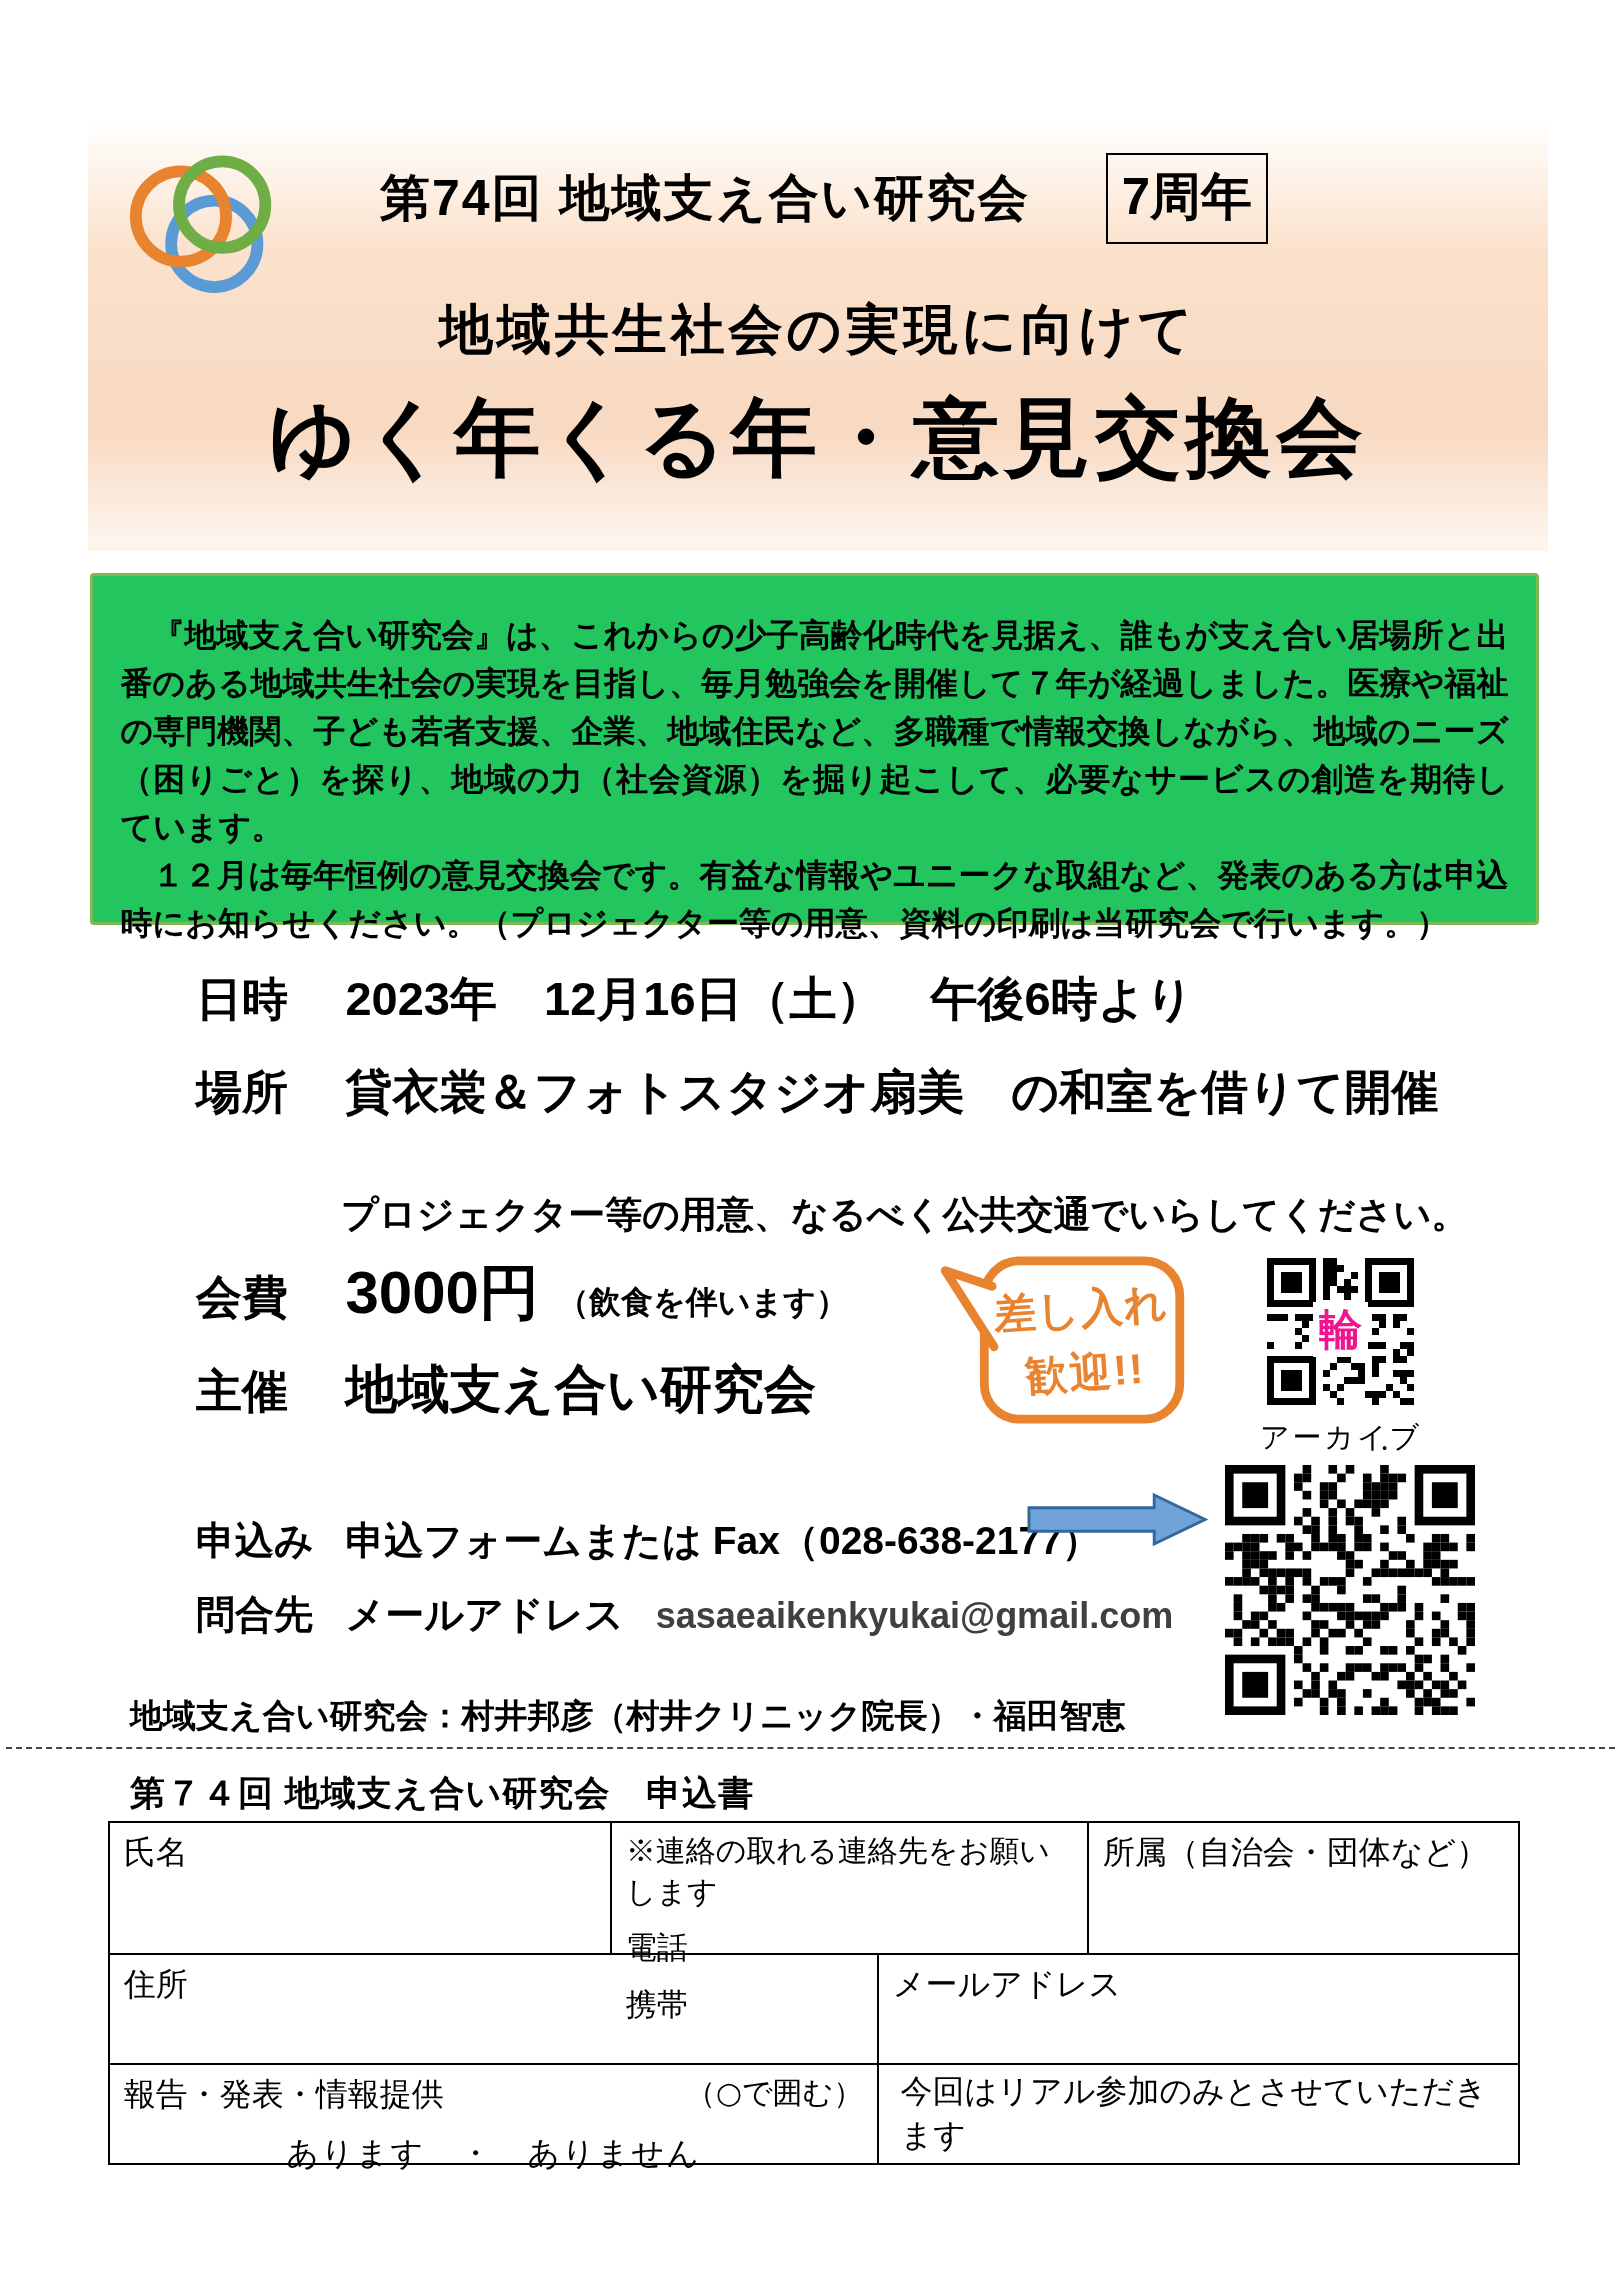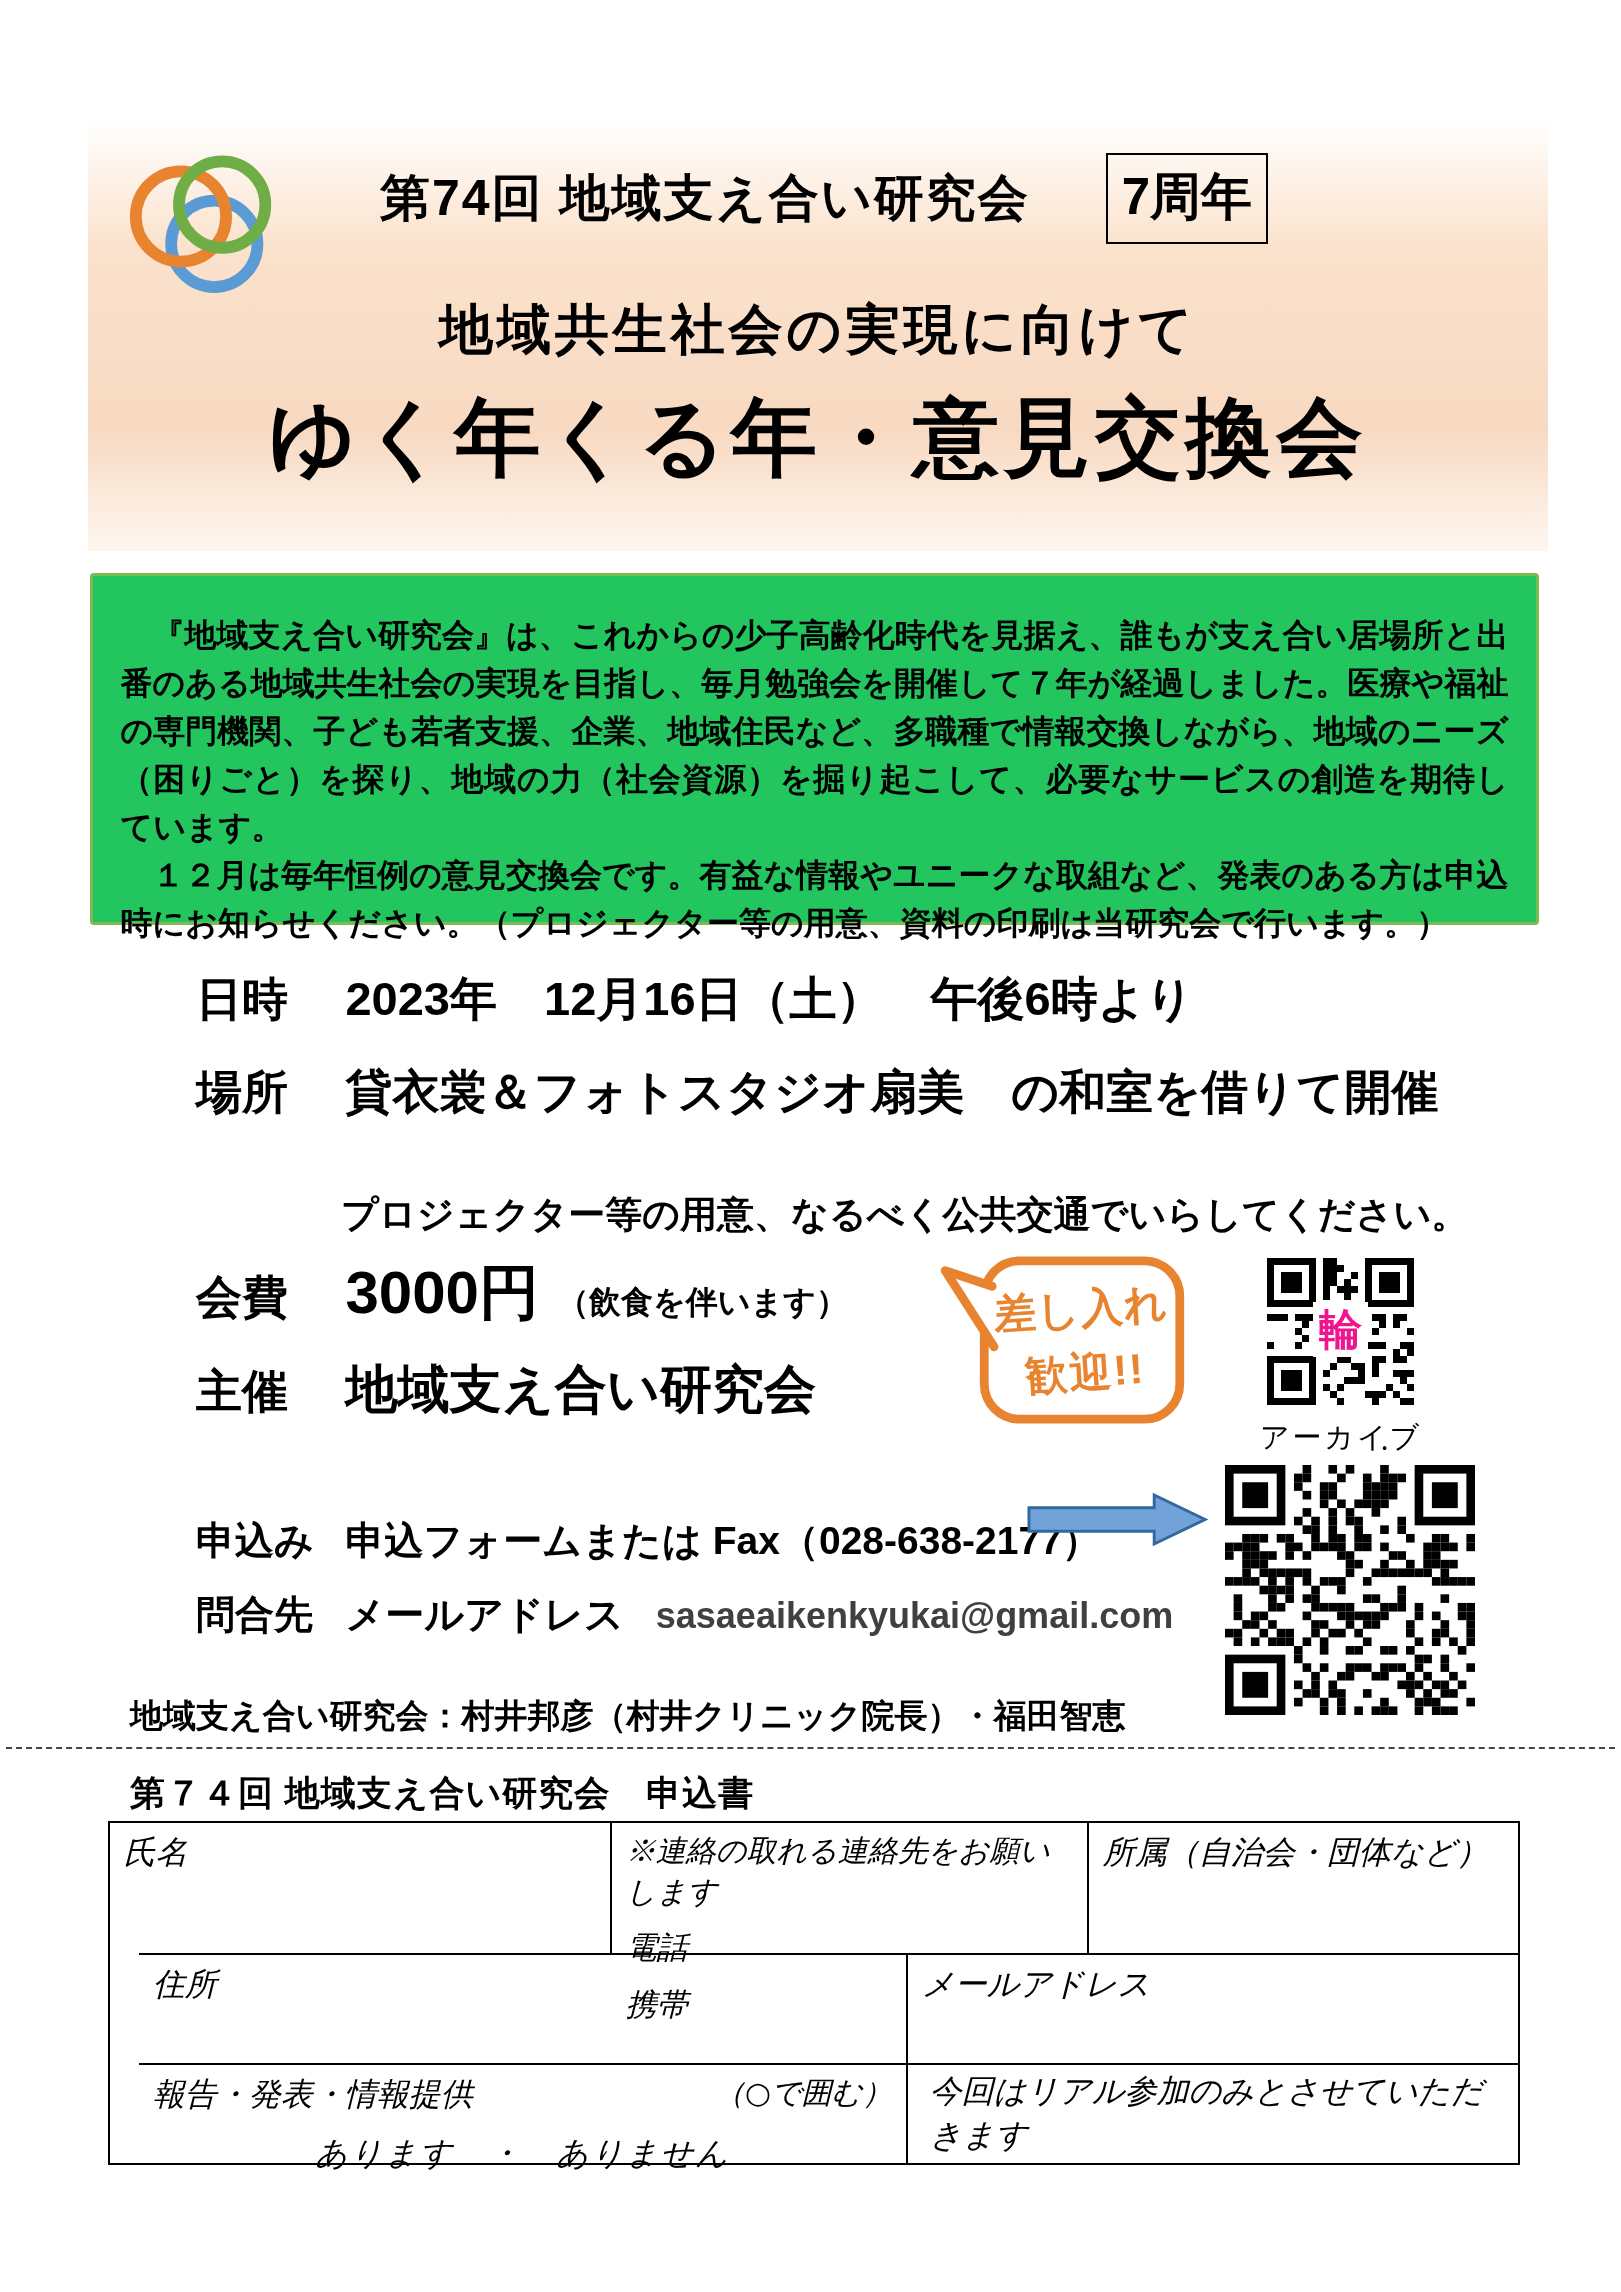--- a/index.html
+++ b/index.html
@@ -65,25 +65,25 @@
   
   #apply-arrow{left:1027px;top:1492px;}
 
   
   #members-line{left:130px;top:1694px;font-size:33px;font-weight:bold;}
   #dashed-sep{left:5.9px;top:1747px;width:1609px;border-top:2px dashed #444;height:0;}
   #form-title{left:130px;top:1770px;font-size:35px;font-weight:bold;
     border-bottom:2.9px solid #000;padding-bottom:4.9px;letter-spacing:1px;}
 
   #form-table{left:108px;top:1821px;width:1408px;border:2.9px solid #000;background:#fff;
-    font-family:"DejaVu Serif",serif;font-size:32px;font-style:italic;}
+    font-family:"DejaVu Serif",serif;font-size:32px;}
   .t-row{display:flex;box-sizing:border-box;}
   .t-cell{box-sizing:border-box;padding:7.8px 13.7px;position:relative;}
   .vline{border-left:2px solid #000;}
-  .hline{border-top:2.9px solid #000;margin-left:29px;}
+  .hline{border-top:2.9px solid #000;}
   #row1{height:130px;}
   #row2{height:110px;}
   #row3{height:100px;}
   #cell-name{width:500px;}
   #cell-contact{width:477px;font-size:30px;}
   #cell-contact .sub{margin-top:14.7px;font-size:31px;}
   #cell-aff{flex:1;}
   #cell-address{width:767px;}
   #cell-email{flex:1;}
   #cell-report{width:767px;}

